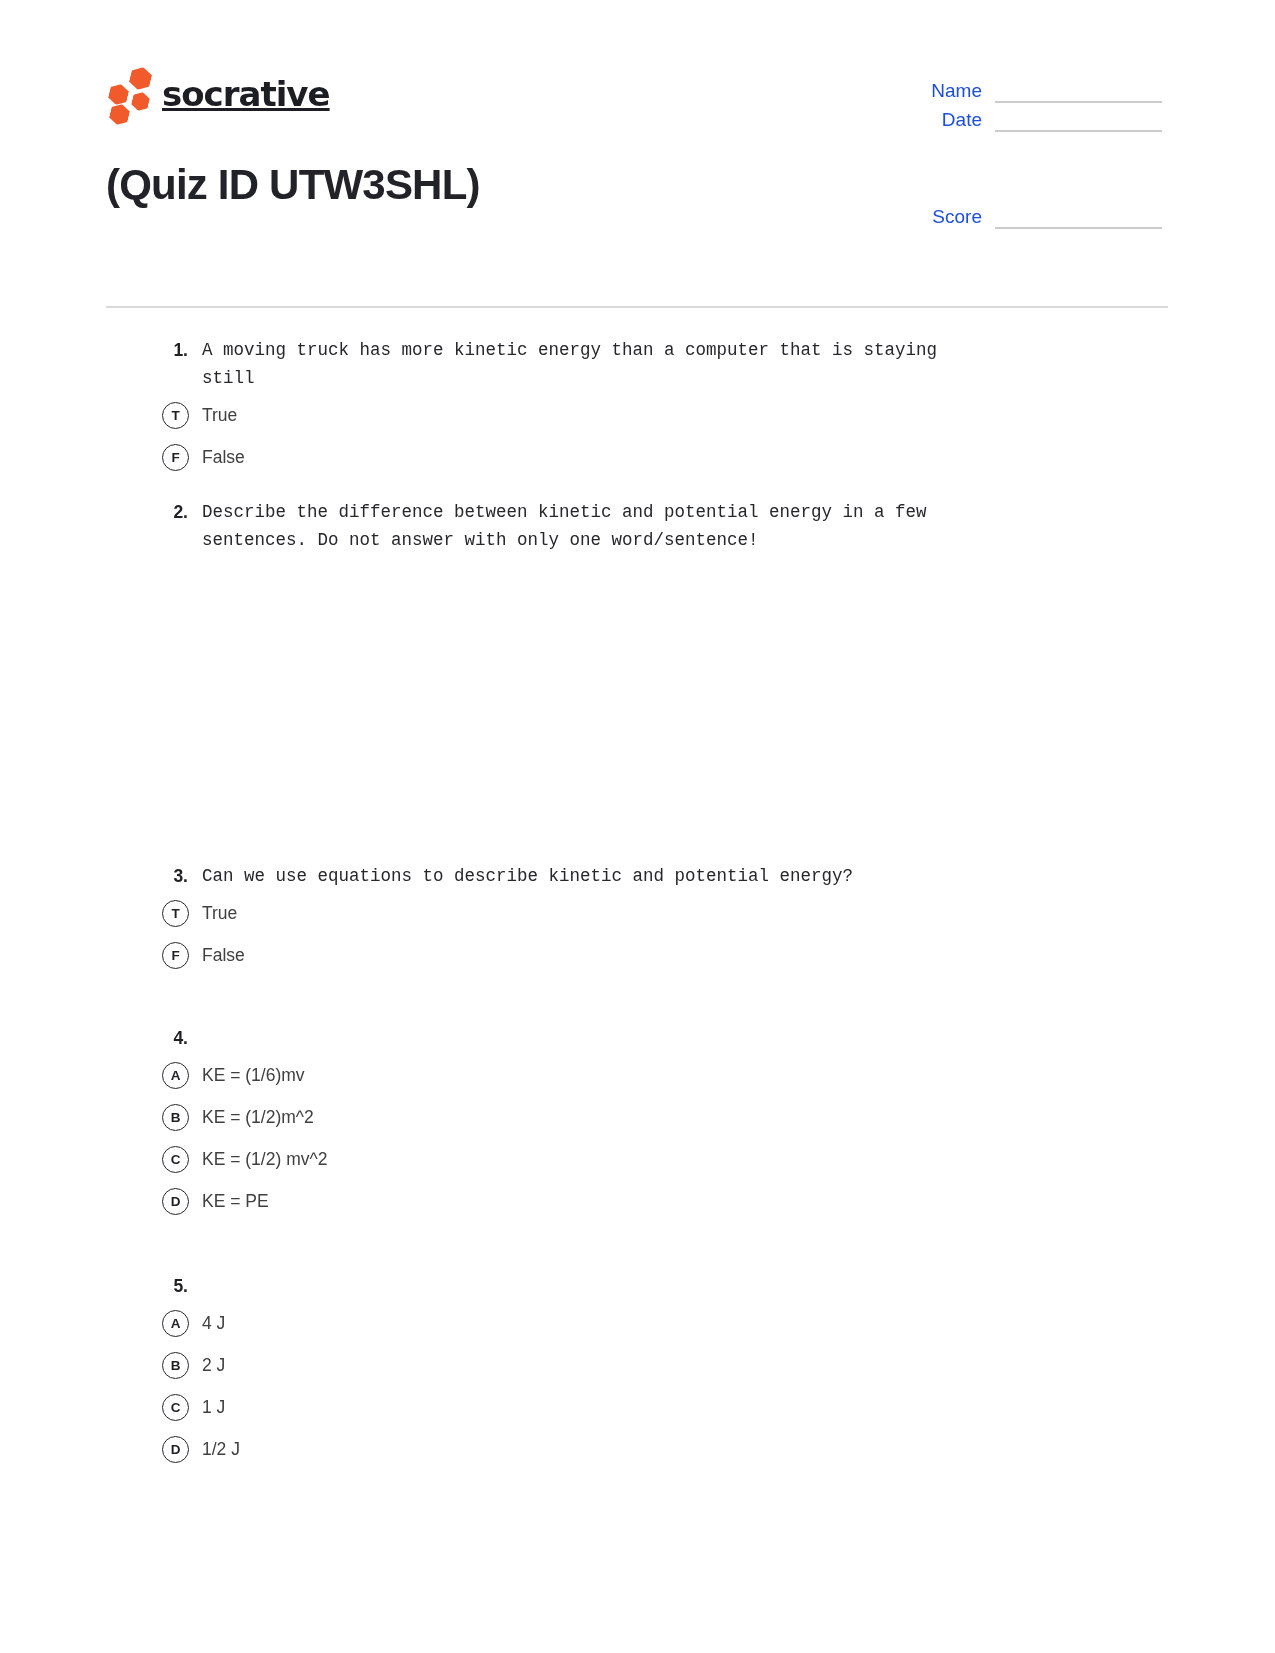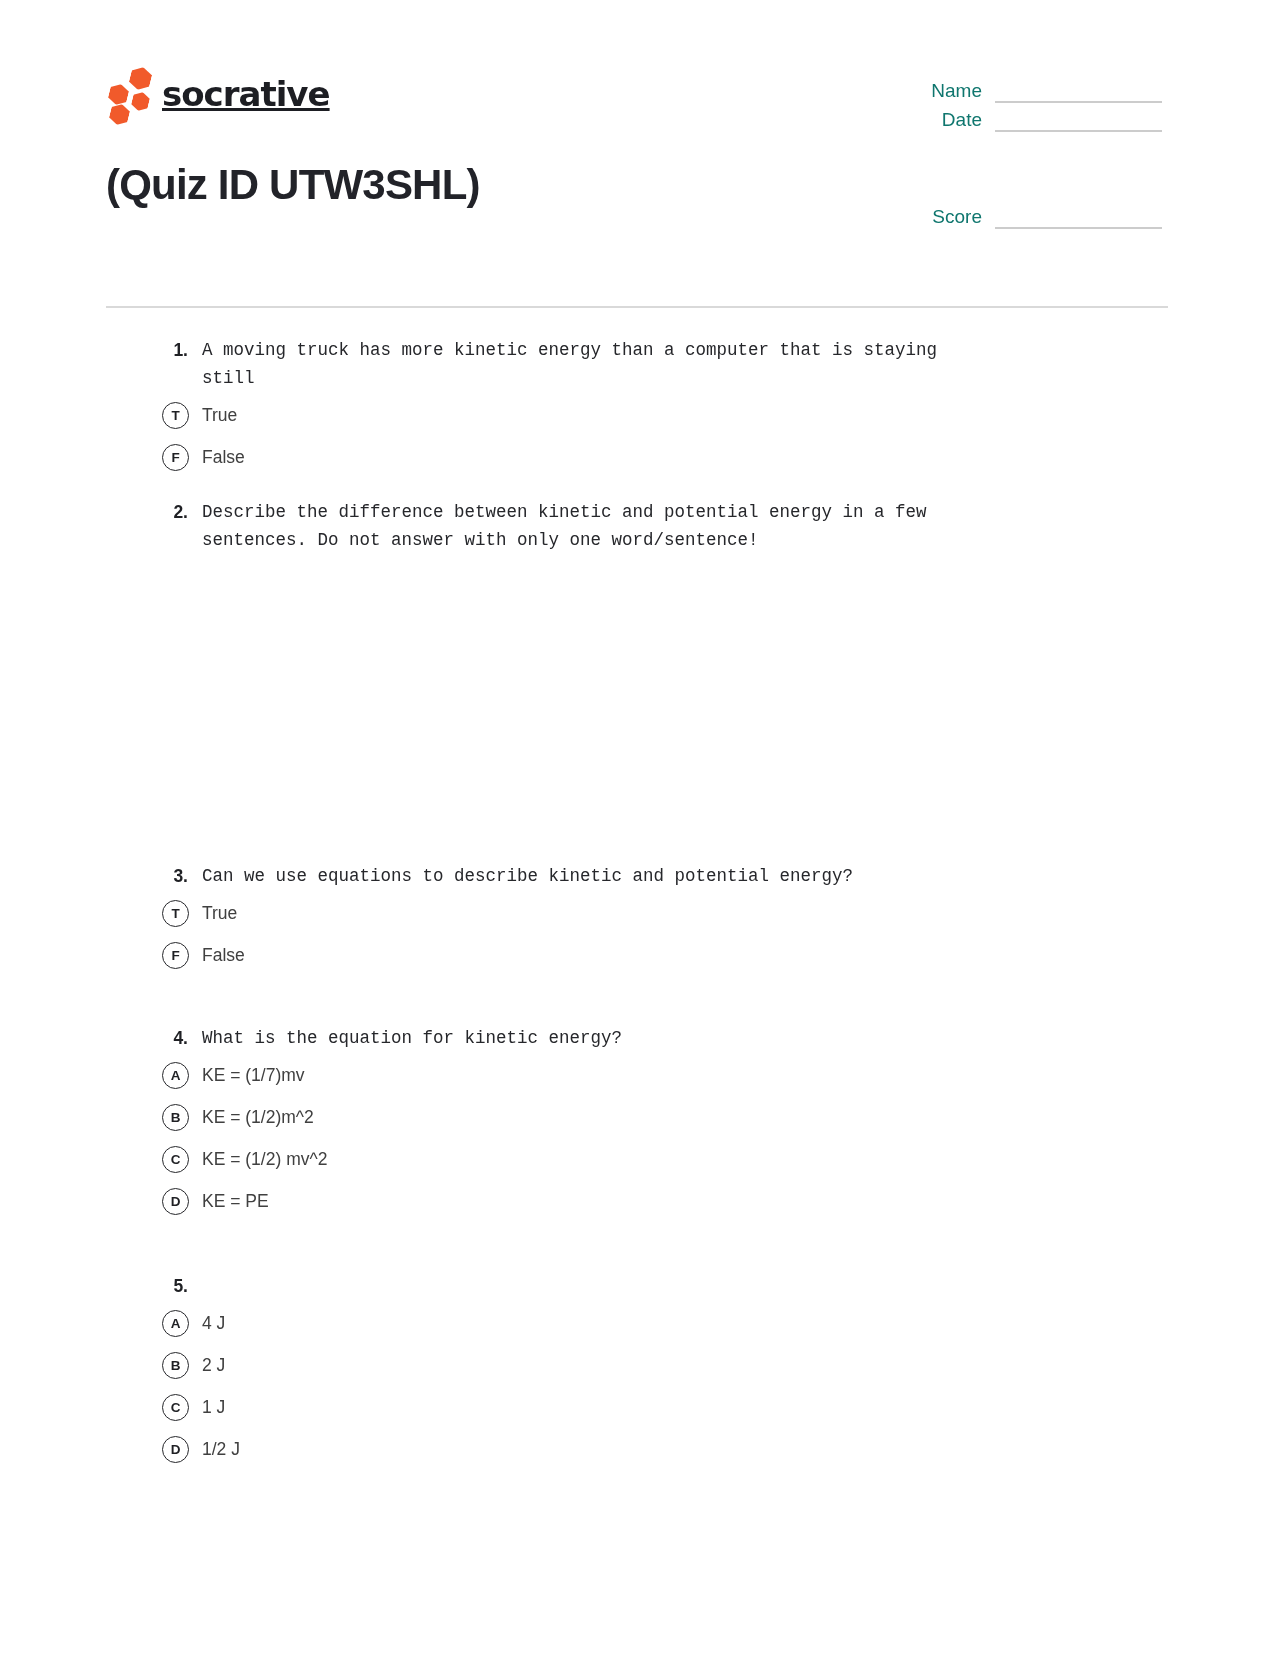--- a/index.html
+++ b/index.html
@@ -21,21 +21,21 @@
          transform:rotate(14deg); }
   .hex1 { left:30px; top:1px;  width:21px; height:23px; }
   .hex2 { left:9px;  top:18px; width:19px; height:21px; }
   .hex3 { left:32px; top:26px; width:17px; height:19px; }
   .hex4 { left:10px; top:38px; width:19px; height:21px; }
   .wordmark { position:absolute; left:62px; top:8px;
     font-family:"DejaVu Sans","Liberation Sans",sans-serif;
     font-size:34px; font-weight:700; letter-spacing:-1px; color:#1d1e23;text-decoration:underline; }
 
   
-  .field-label { position:absolute; font-size:19px; color:#0f766e; text-align:right; width:120px; }
+  .field-label { position:absolute; font-size:19px; color:#1d4ed8; text-align:right; width:120px; }
   #name-label  { left:862px; top:80px; }
   #date-label  { left:862px; top:109px; }
   #score-label { left:862px; top:206px; }
   .fill-line { position:absolute; height:2px; background:#cccccc; width:167px; left:995px; }
   #name-line  { top:101px; }
   #date-line  { top:130px; }
   #score-line { top:227px; }
 
   
   .quiz-title { position:absolute; left:106px; top:158px; width:720px;
@@ -121,26 +121,25 @@
           </div>
           <div class="option-row">
             <span class="opt-circle">F</span>
             <span class="opt-text">False</span>
           </div>
         </div>
       </div>
       <div class="question-block" style="top: 1024px;">
         <div class="q-line">
           <span class="q-num">4.</span>
-          <span class="q-text">What is the equation for kinetic energy?</span>
         </div>
         <div class="options">
           <div class="option-row">
             <span class="opt-circle">A</span>
-            <span class="opt-text">KE = (1/7)mv</span>
+            <span class="opt-text">KE = (1/6)mv</span>
           </div>
           <div class="option-row">
             <span class="opt-circle">B</span>
             <span class="opt-text">KE = (1/2)m^2</span>
           </div>
           <div class="option-row">
             <span class="opt-circle">C</span>
             <span class="opt-text">KE = (1/2) mv^2</span>
           </div>
           <div class="option-row">

